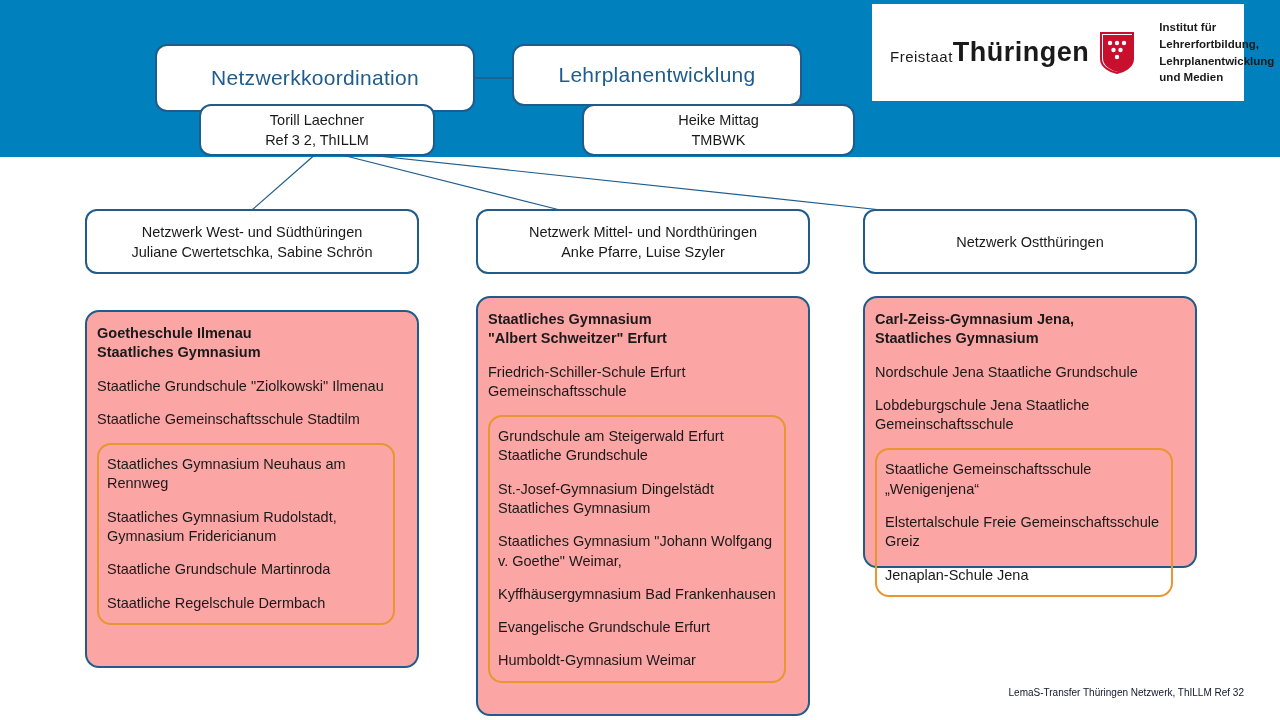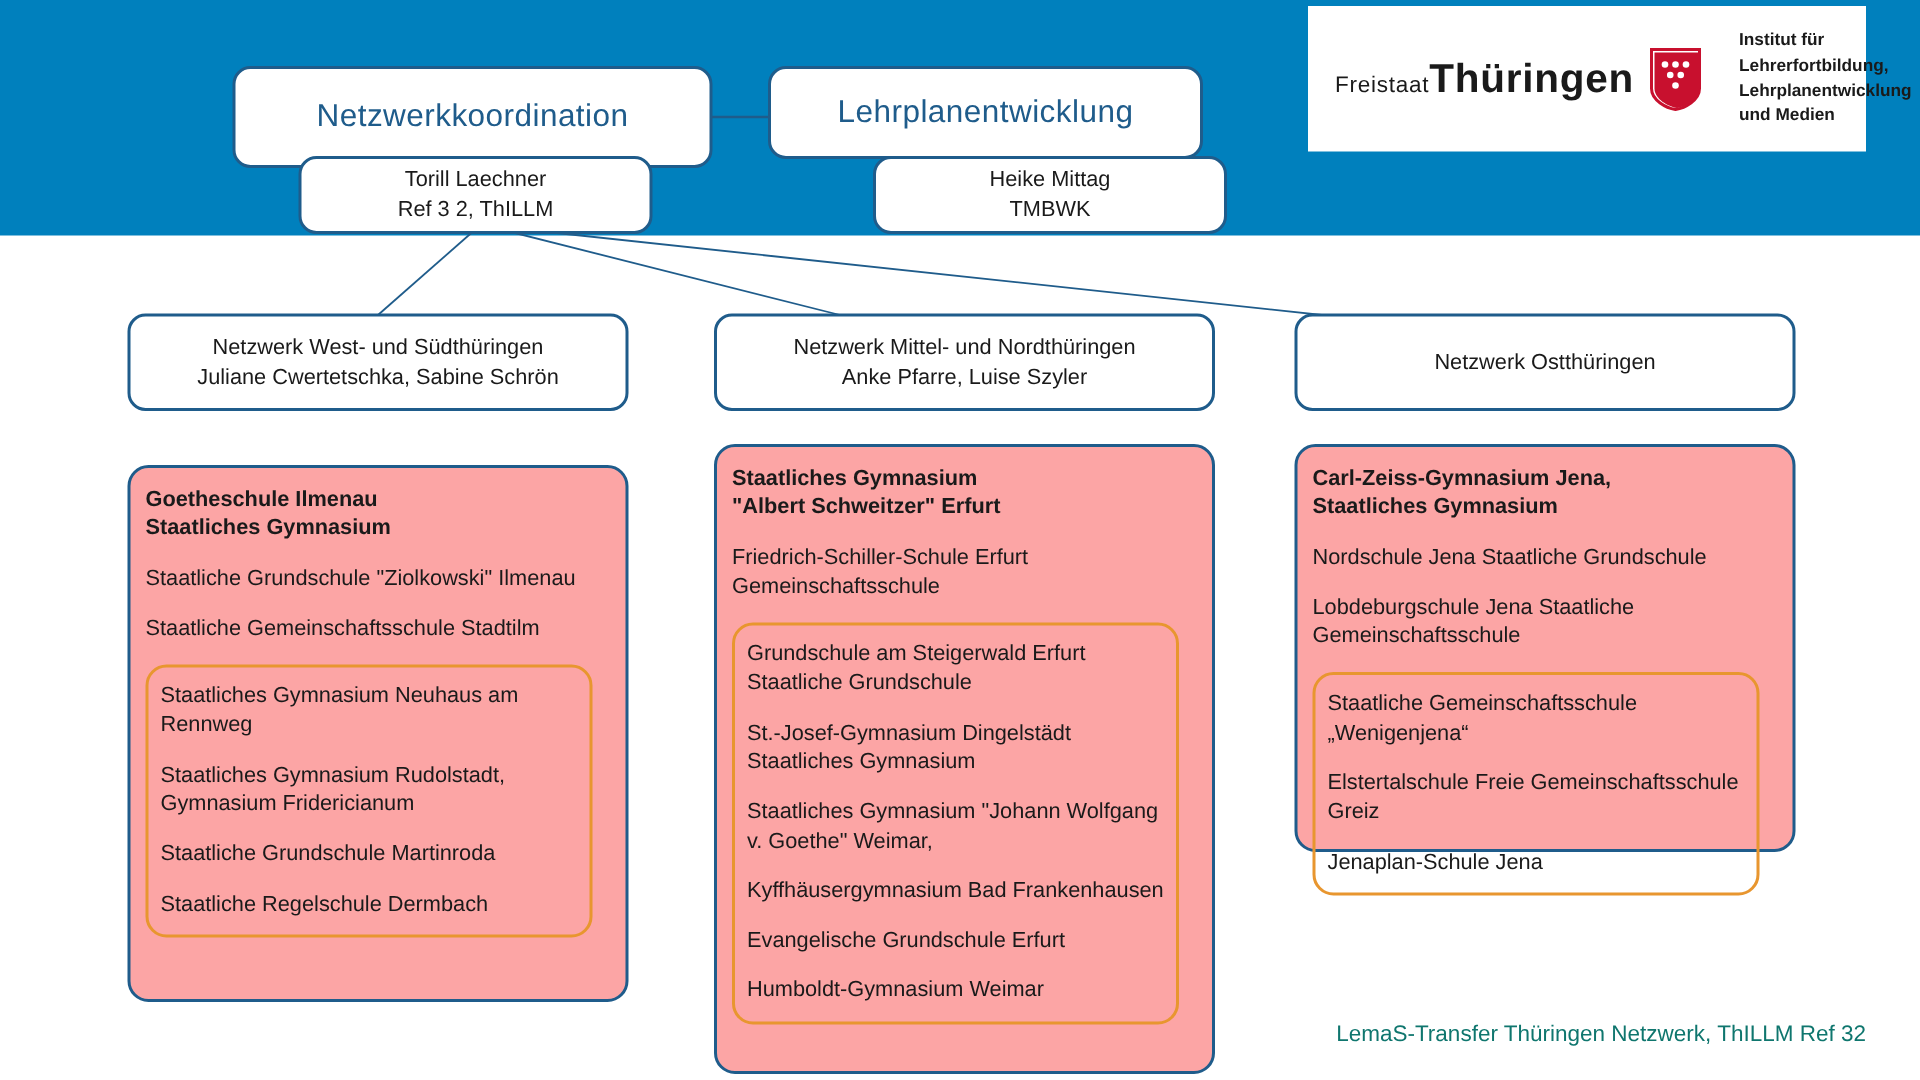--- a/index.html
+++ b/index.html
@@ -127,22 +127,22 @@
     border: 2px solid #e8962f;
     border-radius: 14px;
     padding: 10px 8px 10px 8px;
     margin-top: 4px;
   }
   .orange-group .entry:last-child { margin-bottom: 0; }
   #footer {
     position: absolute;
     right: 36px;
     bottom: 22px;
-    font-size: 15px;
-    color: #0f766e;
+    font-size: 10px;
+    color: #0f172a;
     padding-left: 40px;
   }
 </style>
 </head>
 <body>
 
 <div id="banner"></div>
 
 <div id="logo-box">
   <div class="logo-wordmark">
@@ -184,21 +184,21 @@
 
 <div class="box top-title" style="left:512px; top:44px; width:290px; height:62px;">
   <span>Lehrplanentwicklung</span>
 </div>
 
 <div class="box person" style="left:199px; top:104px; width:236px; height:52px;">
   <span>Torill Laechner</span>
   <span>Ref 3 2, ThILLM</span>
 </div>
 
-<div class="box person" style="left:582px; top:104px; width:236px; height:52px;justify-content:center;">
+<div class="box person" style="left:582px; top:104px; width:273px; height:52px;justify-content:center;">
   <span>Heike Mittag</span>
   <span>TMBWK</span>
 </div>
 
 <div class="box network-box" style="left:85px; top:209px; width:334px; height:65px;">
   <span>Netzwerk West- und Südthüringen</span>
   <span>Juliane Cwertetschka, Sabine Schrön</span>
 </div>
 
 <div class="box network-box" style="left:476px; top:209px; width:334px; height:65px;">

